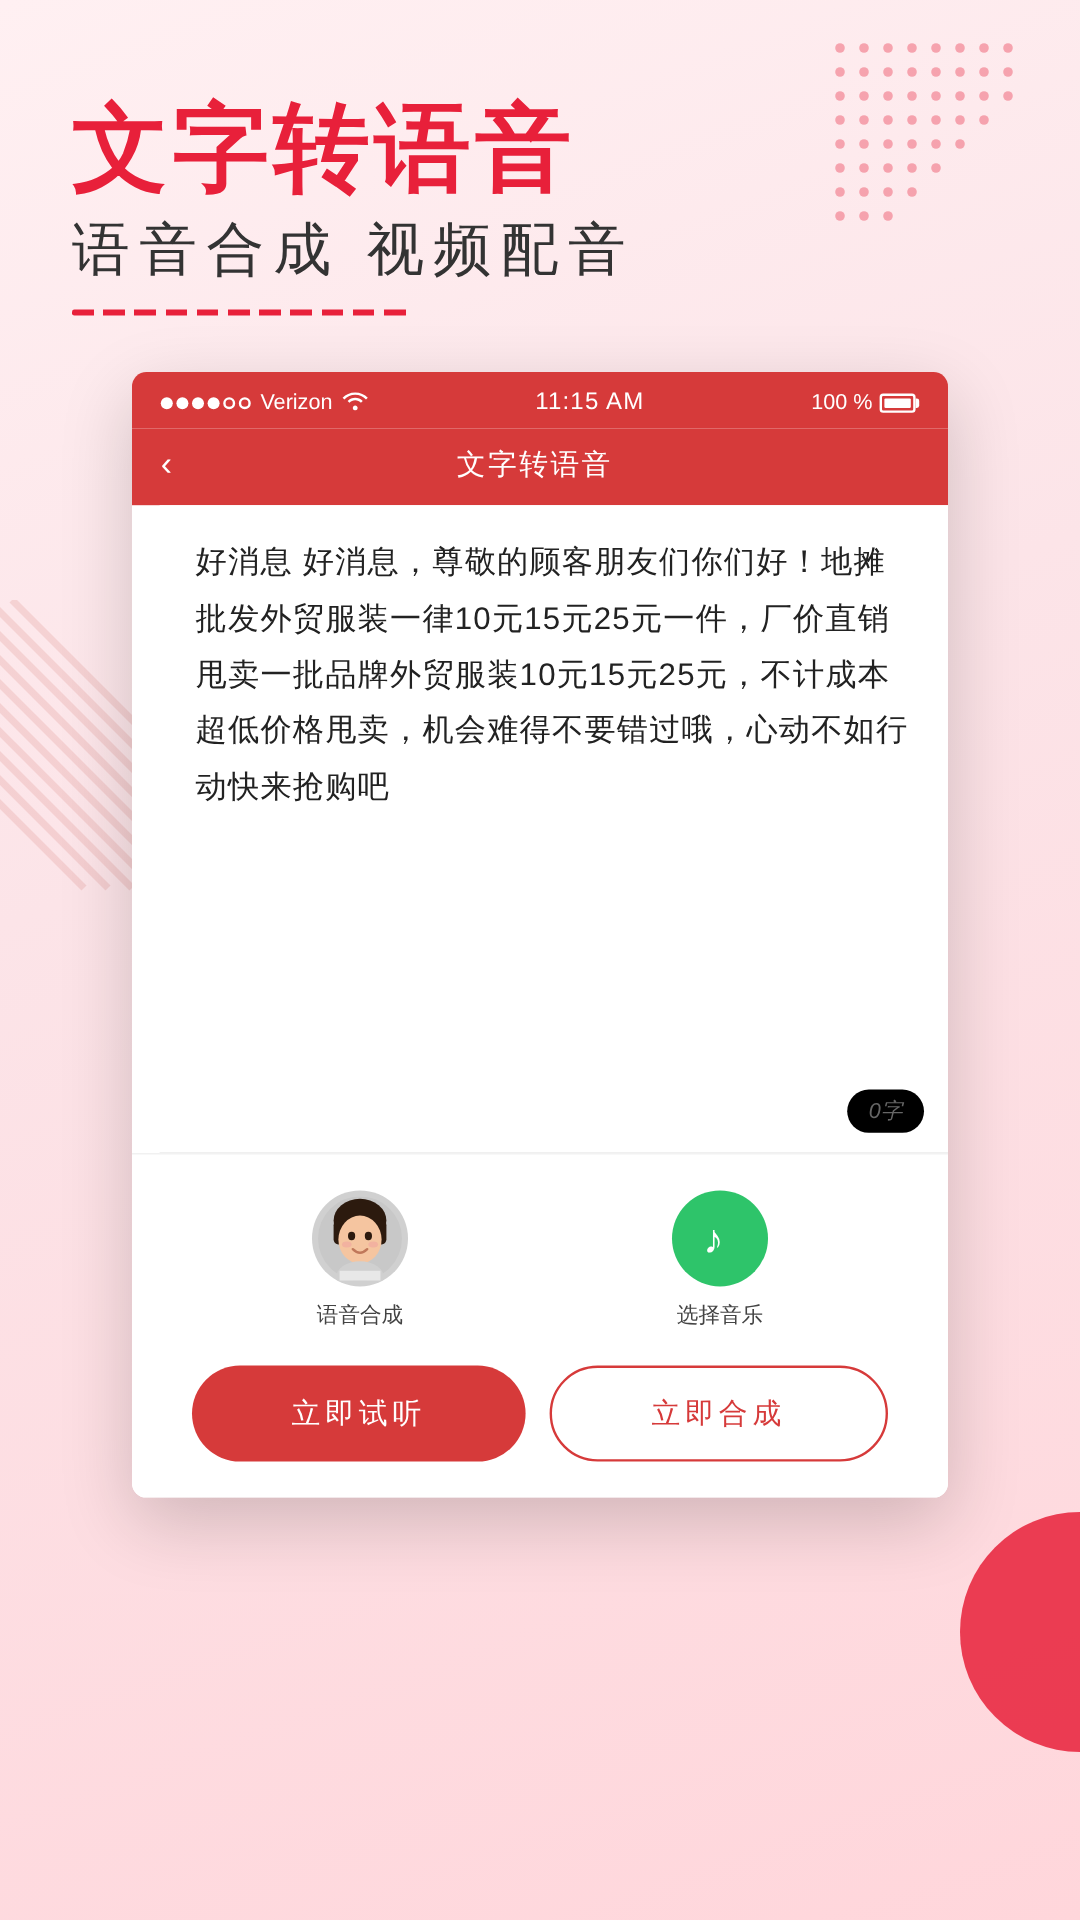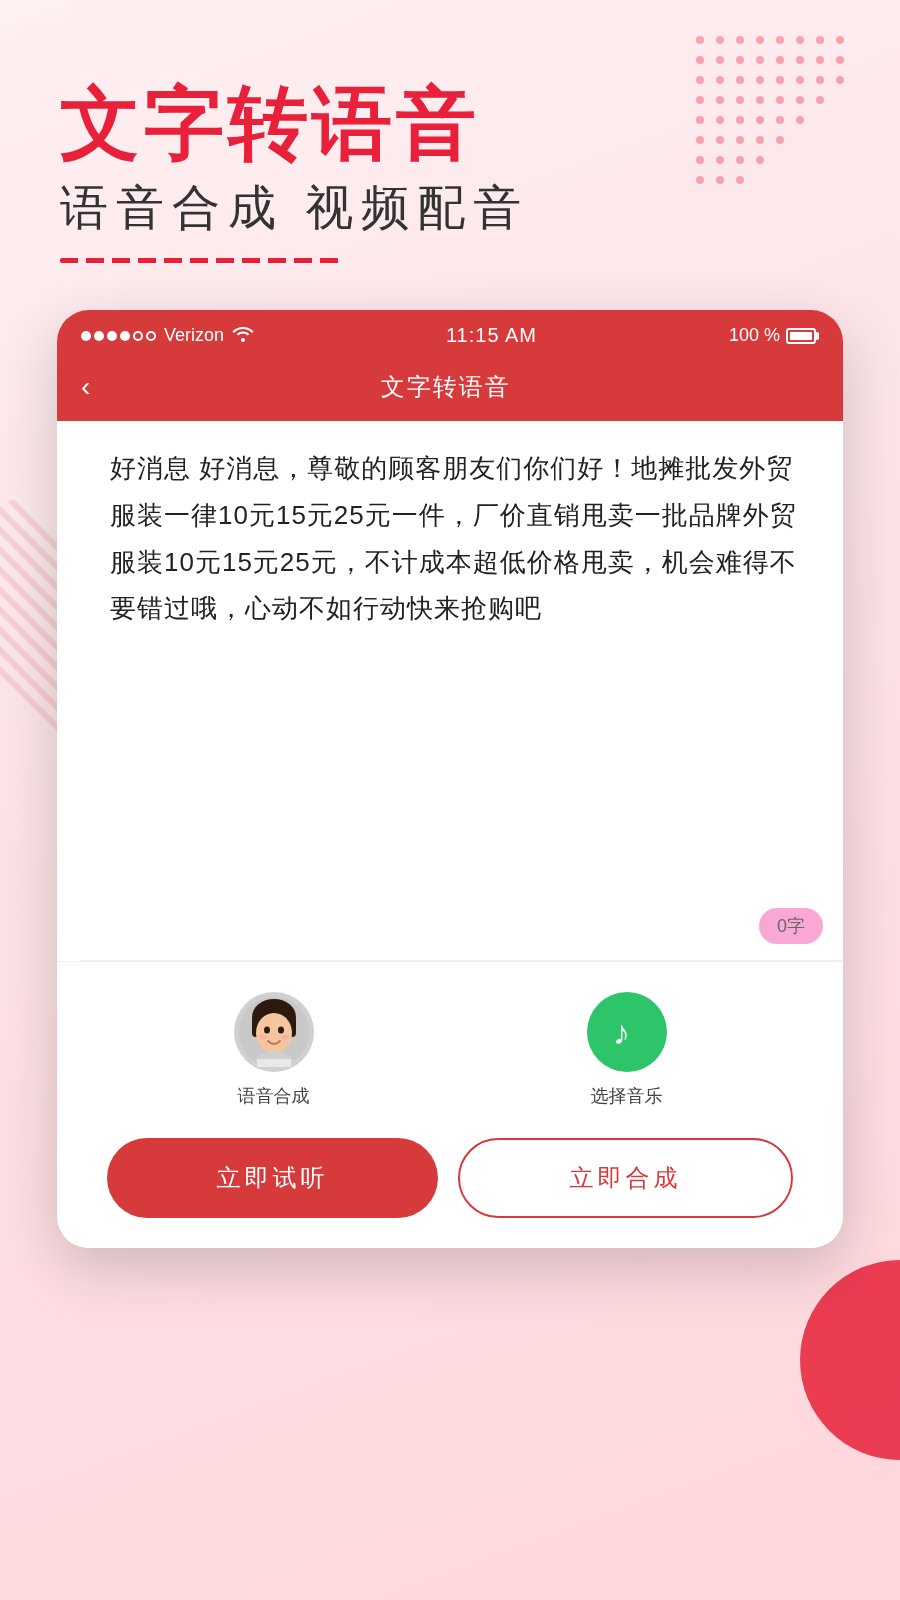--- a/index.html
+++ b/index.html
@@ -51,22 +51,22 @@
       margin-top: 16px;
       border-radius: 2px;
     }
 
     
     .phone-mockup {
       position: absolute;
       top: 310px;
       left: 50%;
       transform: translateX(-50%);
-      width: 786px;
-      border-radius: 32px;
+      width: 680px;
+      border-radius: 12px;
       background: #fff;
       box-shadow: 0 20px 60px rgba(0,0,0,0.18);
       overflow: hidden;
       z-index: 10;
     }
 
     
     .status-bar {
       background: #d63a3a;
       padding: 14px 24px 10px 24px;
@@ -190,25 +190,26 @@
       font-size: 26px;
       line-height: 1.8;
       color: #222;
       letter-spacing: 1px;
     }
 
     .char-count {
       position: absolute;
       bottom: 16px;
       right: 20px;
-      background: #f9a8d4;
+      background: #000000;
       padding: 6px 18px;
       border-radius: 20px;
       font-size: 18px;
       color: #666;
+      font-style: italic;
     }
 
     
     .bottom-controls {
       background: #fff;
       padding: 30px 40px 20px 40px;
       border-top: 1px solid #eee;
     }
 
     .controls-row {

